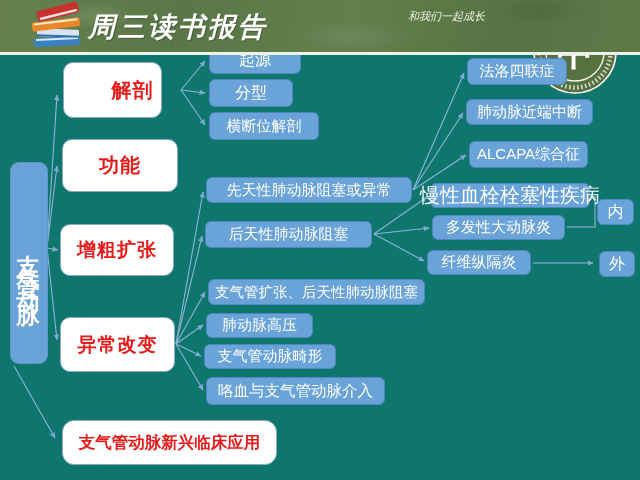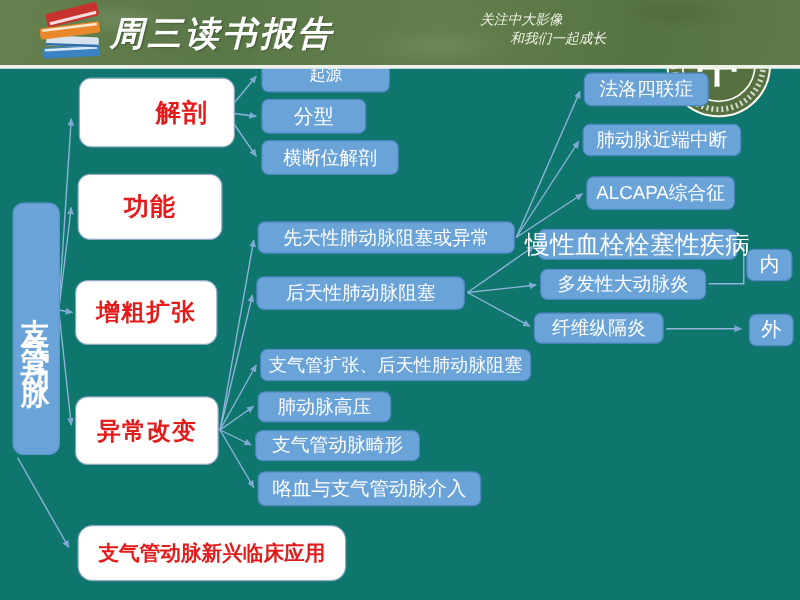--- a/index.html
+++ b/index.html
@@ -38,26 +38,26 @@
         box-sizing:border-box;text-align:center;white-space:nowrap;}
   .wbox{background:#ffffff;border:1px solid #8ca6c4;border-radius:10px;
         color:#e31b1b;font-weight:bold;font-size:19px;letter-spacing:1px;}
   .bbox{background:#6aa3d8;border:1px solid #4e86c0;border-radius:6px;
         color:#ffffff;font-size:15px;}
   .root{
     left:10px;top:162px;width:38px;height:202px;background:#6aa3d8;border:1px solid #5d96cd;
     border-radius:9px;color:#fff;font-weight:bold;font-size:23px;
     writing-mode:vertical-rl;letter-spacing:12px;padding-top:6px;
   }
-  .b-jiepou  {left:63px; top:62px; width:125px;height:56px;font-size:20px;padding-left:40px;}
+  .b-jiepou  {left:63px; top:62px; width:99px;height:56px;font-size:20px;padding-left:40px;}
   .b-gongneng{left:62px; top:139px;width:116px;height:53px;font-size:20px;}
   .b-zengcu  {left:60px; top:224px;width:114px;height:52px;}
   .b-yichang {left:60px; top:317px;width:115px;height:55px;}
   .b-app     {left:62px; top:420px;width:215px;height:45px;font-size:16.5px;border-radius:12px;letter-spacing:0;}
-  .b-qiyuan  {left:209px;top:46px; width:103px; height:28px;font-size:13px;text-align:right;}
+  .b-qiyuan  {left:209px;top:46px; width:92px; height:28px;font-size:16px;text-align:right;}
   .b-fenxing {left:209px;top:79px; width:84px; height:28px;font-size:16px;}
   .b-hengduan{left:209px;top:112px;width:110px;height:28px;}
   .b-xiantian{left:206px;top:177px;width:206px;height:26px;}
   .b-houtian {left:205px;top:221px;width:167px;height:27px;}
   .b-kuozhang{left:208px;top:279px;width:217px;height:26px;font-size:14.5px;}
   .b-gaoya   {left:206px;top:313px;width:107px;height:25px;}
   .b-jixing  {left:204px;top:344px;width:132px;height:25px;}
   .b-kaxue   {left:206px;top:377px;width:179px;height:28px;font-size:15.5px;}
   .b-falao   {left:467px;top:58px; width:100px;height:27px;}
   .b-jinduan {left:466px;top:99px; width:127px;height:26px;}
@@ -95,21 +95,20 @@
         <rect x="4" y="19" width="48" height="9" rx="2" fill="#e8882a"></rect>
         <rect x="6" y="20" width="44" height="2" fill="#fbe8cf"></rect>
       </g>
       <g transform="rotate(-14 27 12)">
         <rect x="9" y="6" width="42" height="11" rx="2" fill="#c8322e"></rect>
         <rect x="11" y="13" width="38" height="2.5" fill="#f6dede"></rect>
       </g>
     </svg>
     <div class="page-title">周三读书报告</div>
     <div class="slogan">
-      <div class="l1">关注中大影像</div>
       <div class="l2">和我们一起成长</div>
     </div>
   </div>
 
   <svg class="seal" viewBox="0 0 88 88">
     <circle cx="44" cy="44" r="42" fill="#55713f"></circle>
     <circle cx="44" cy="44" r="41" fill="none" stroke="#ffffff" stroke-width="1.6" opacity="0.95"></circle>
     <circle cx="44" cy="44" r="35.5" fill="none" stroke="#ffffff" stroke-width="4.5" stroke-dasharray="1.6,2.4" opacity="0.75"></circle>
     <circle cx="44" cy="44" r="29" fill="none" stroke="#ffffff" stroke-width="1.4" opacity="0.95"></circle>
     <text x="44" y="57" text-anchor="middle" font-size="37" font-weight="bold" font-family="Liberation Serif,serif" fill="#ffffff">中</text>

